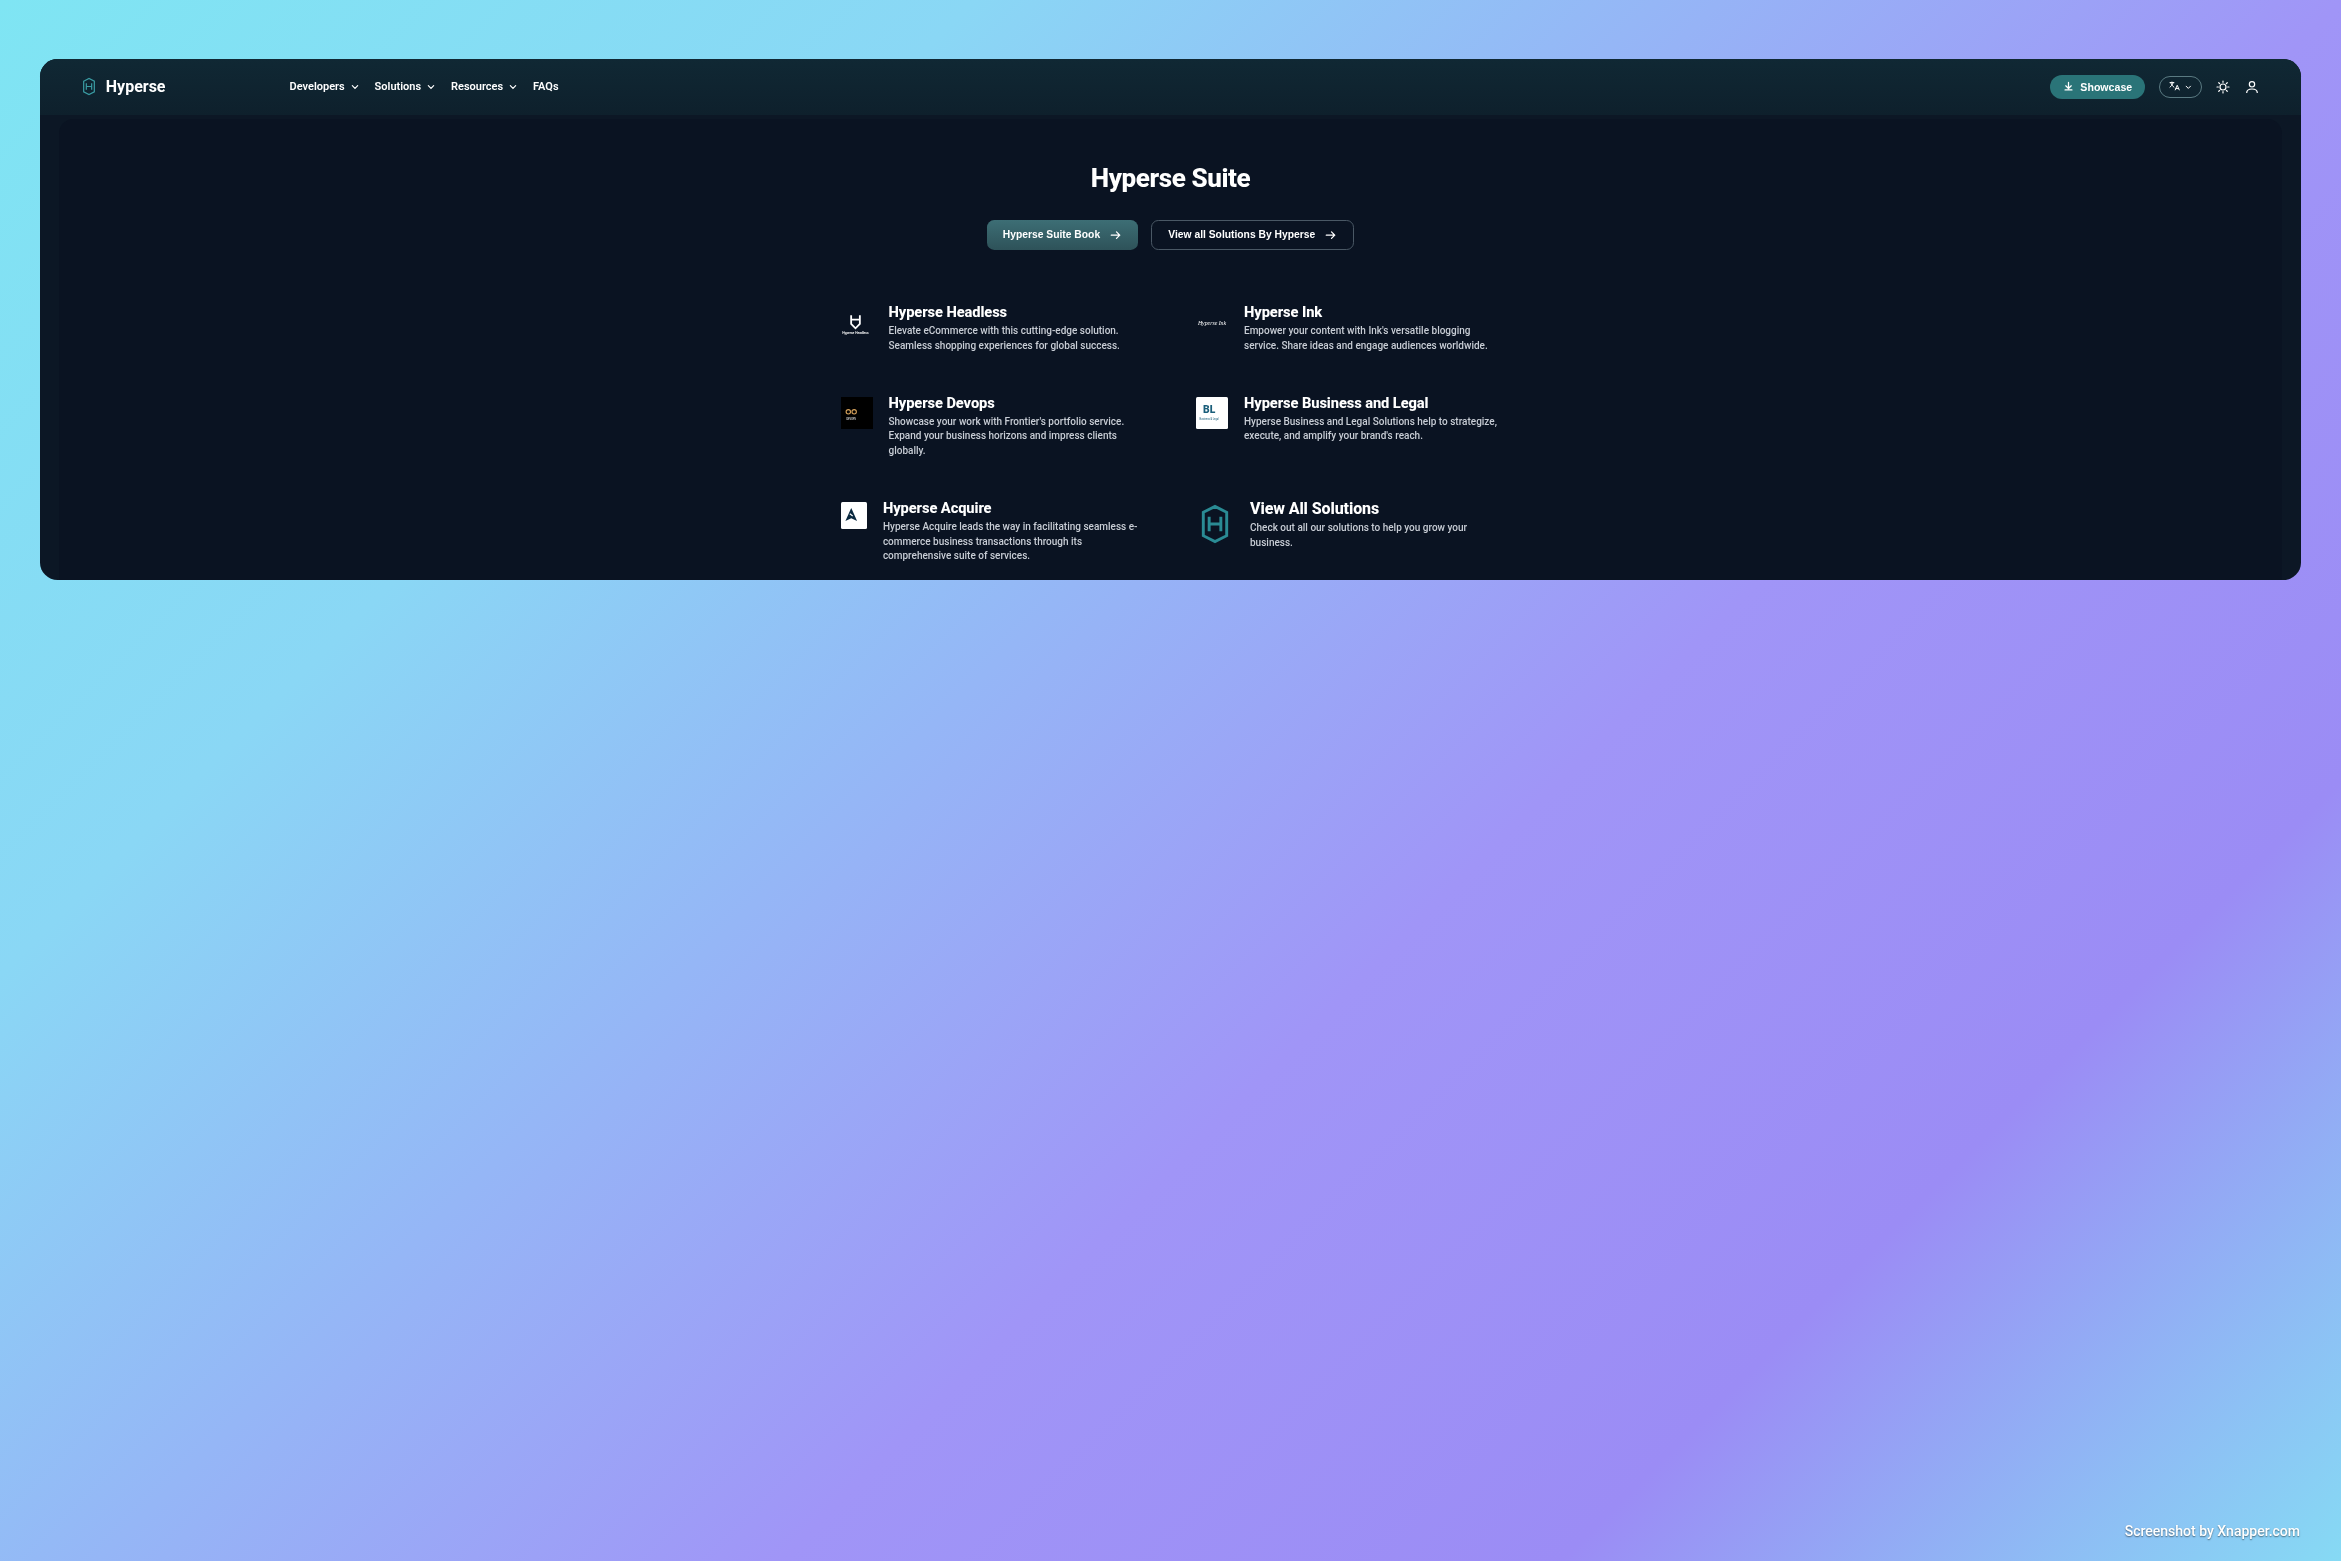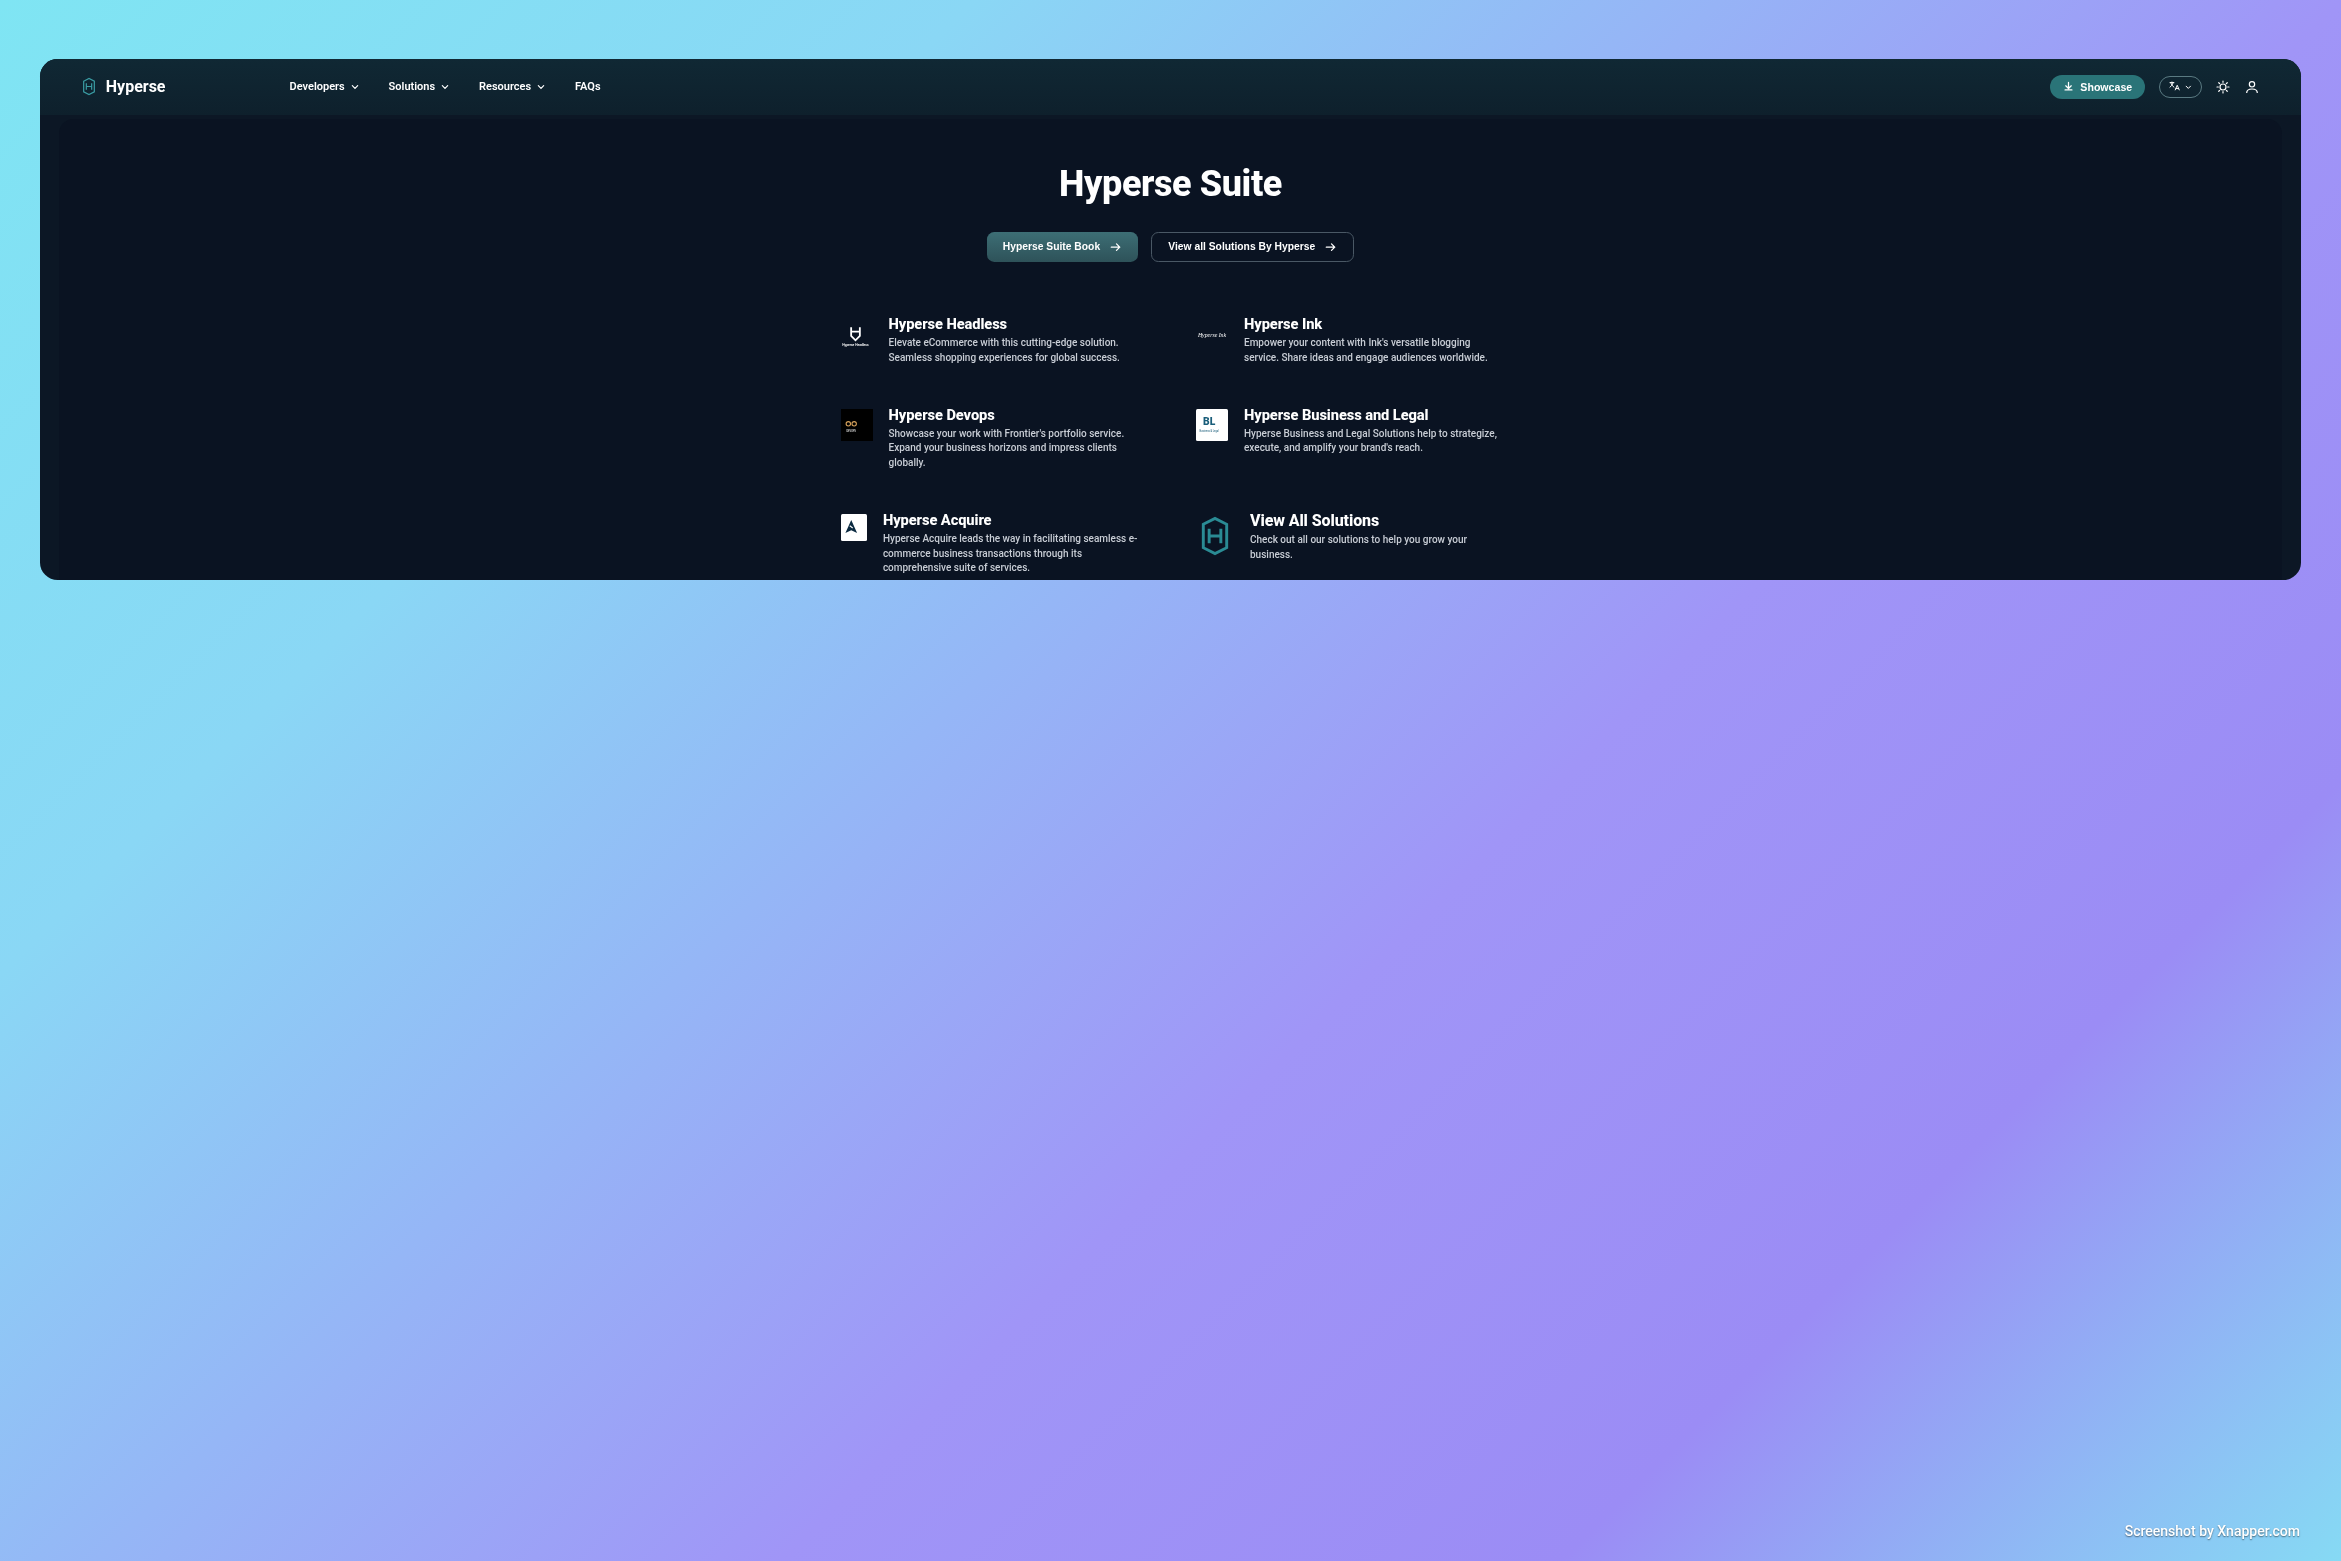--- a/index.html
+++ b/index.html
@@ -32,21 +32,21 @@
   width: 16px;
   height: 19px;
 }
 .brand-name {
   color: #fff;
   font-size: 16px;
   font-weight: 700;
 }
 .nav {
   display: flex;
-  gap: 30px;
+  gap: 16px;
   margin-left: 95px;
   flex: 1;
 }
 .nav-item {
   display: flex;
   align-items: center;
   gap: 5.9px;
   color: #fff;
   font-size: 11px;
   font-weight: 600;
@@ -96,21 +96,21 @@
 .content {
   background: #0a1322;
   margin: 4.4px 19px 19px 19px;
   border-radius: 14.7px;
   padding: 44px 66px 29px 66px;
   height: calc(100% - 37px);
 }
 .hero-title {
   color: #fff;
   text-align: center;
-  font-size: 36px;
+  font-size: 26px;
   font-weight: 800;
   margin-bottom: 26.4px;
   letter-spacing: -0.4px;
 }
 .hero-actions {
   display: flex;
   gap: 13.2px;
   justify-content: center;
   margin-bottom: 53px;
 }

